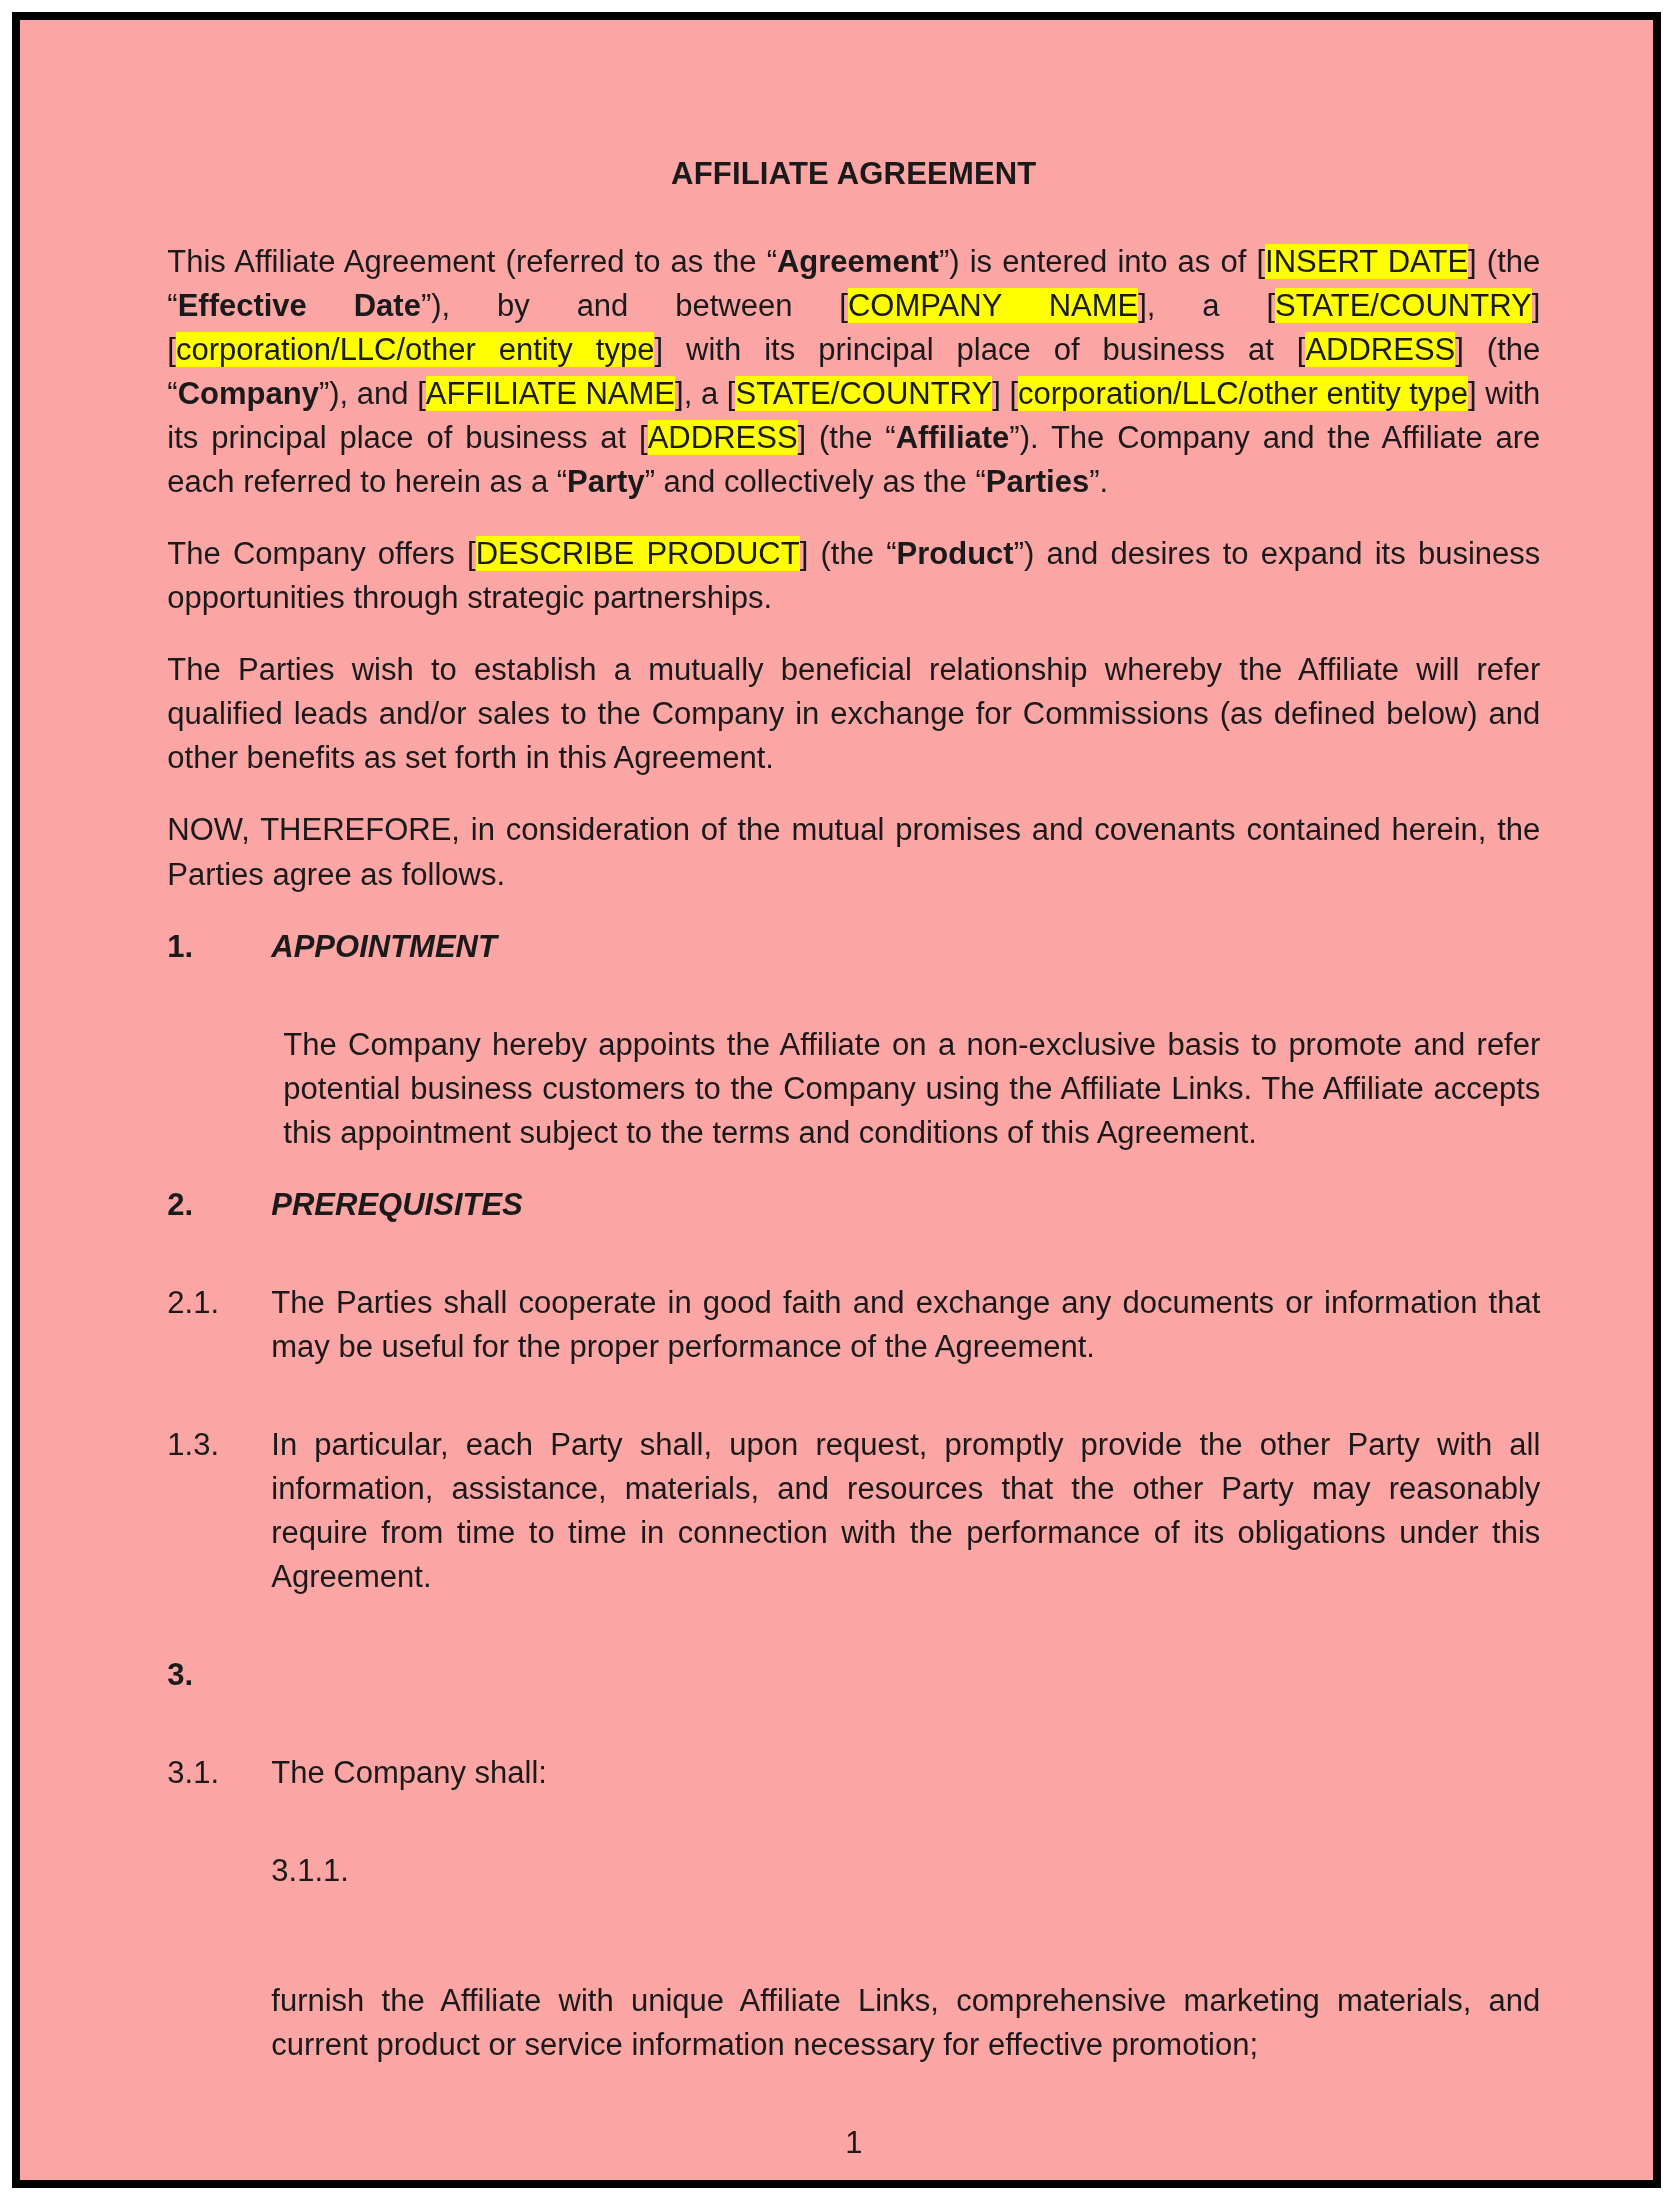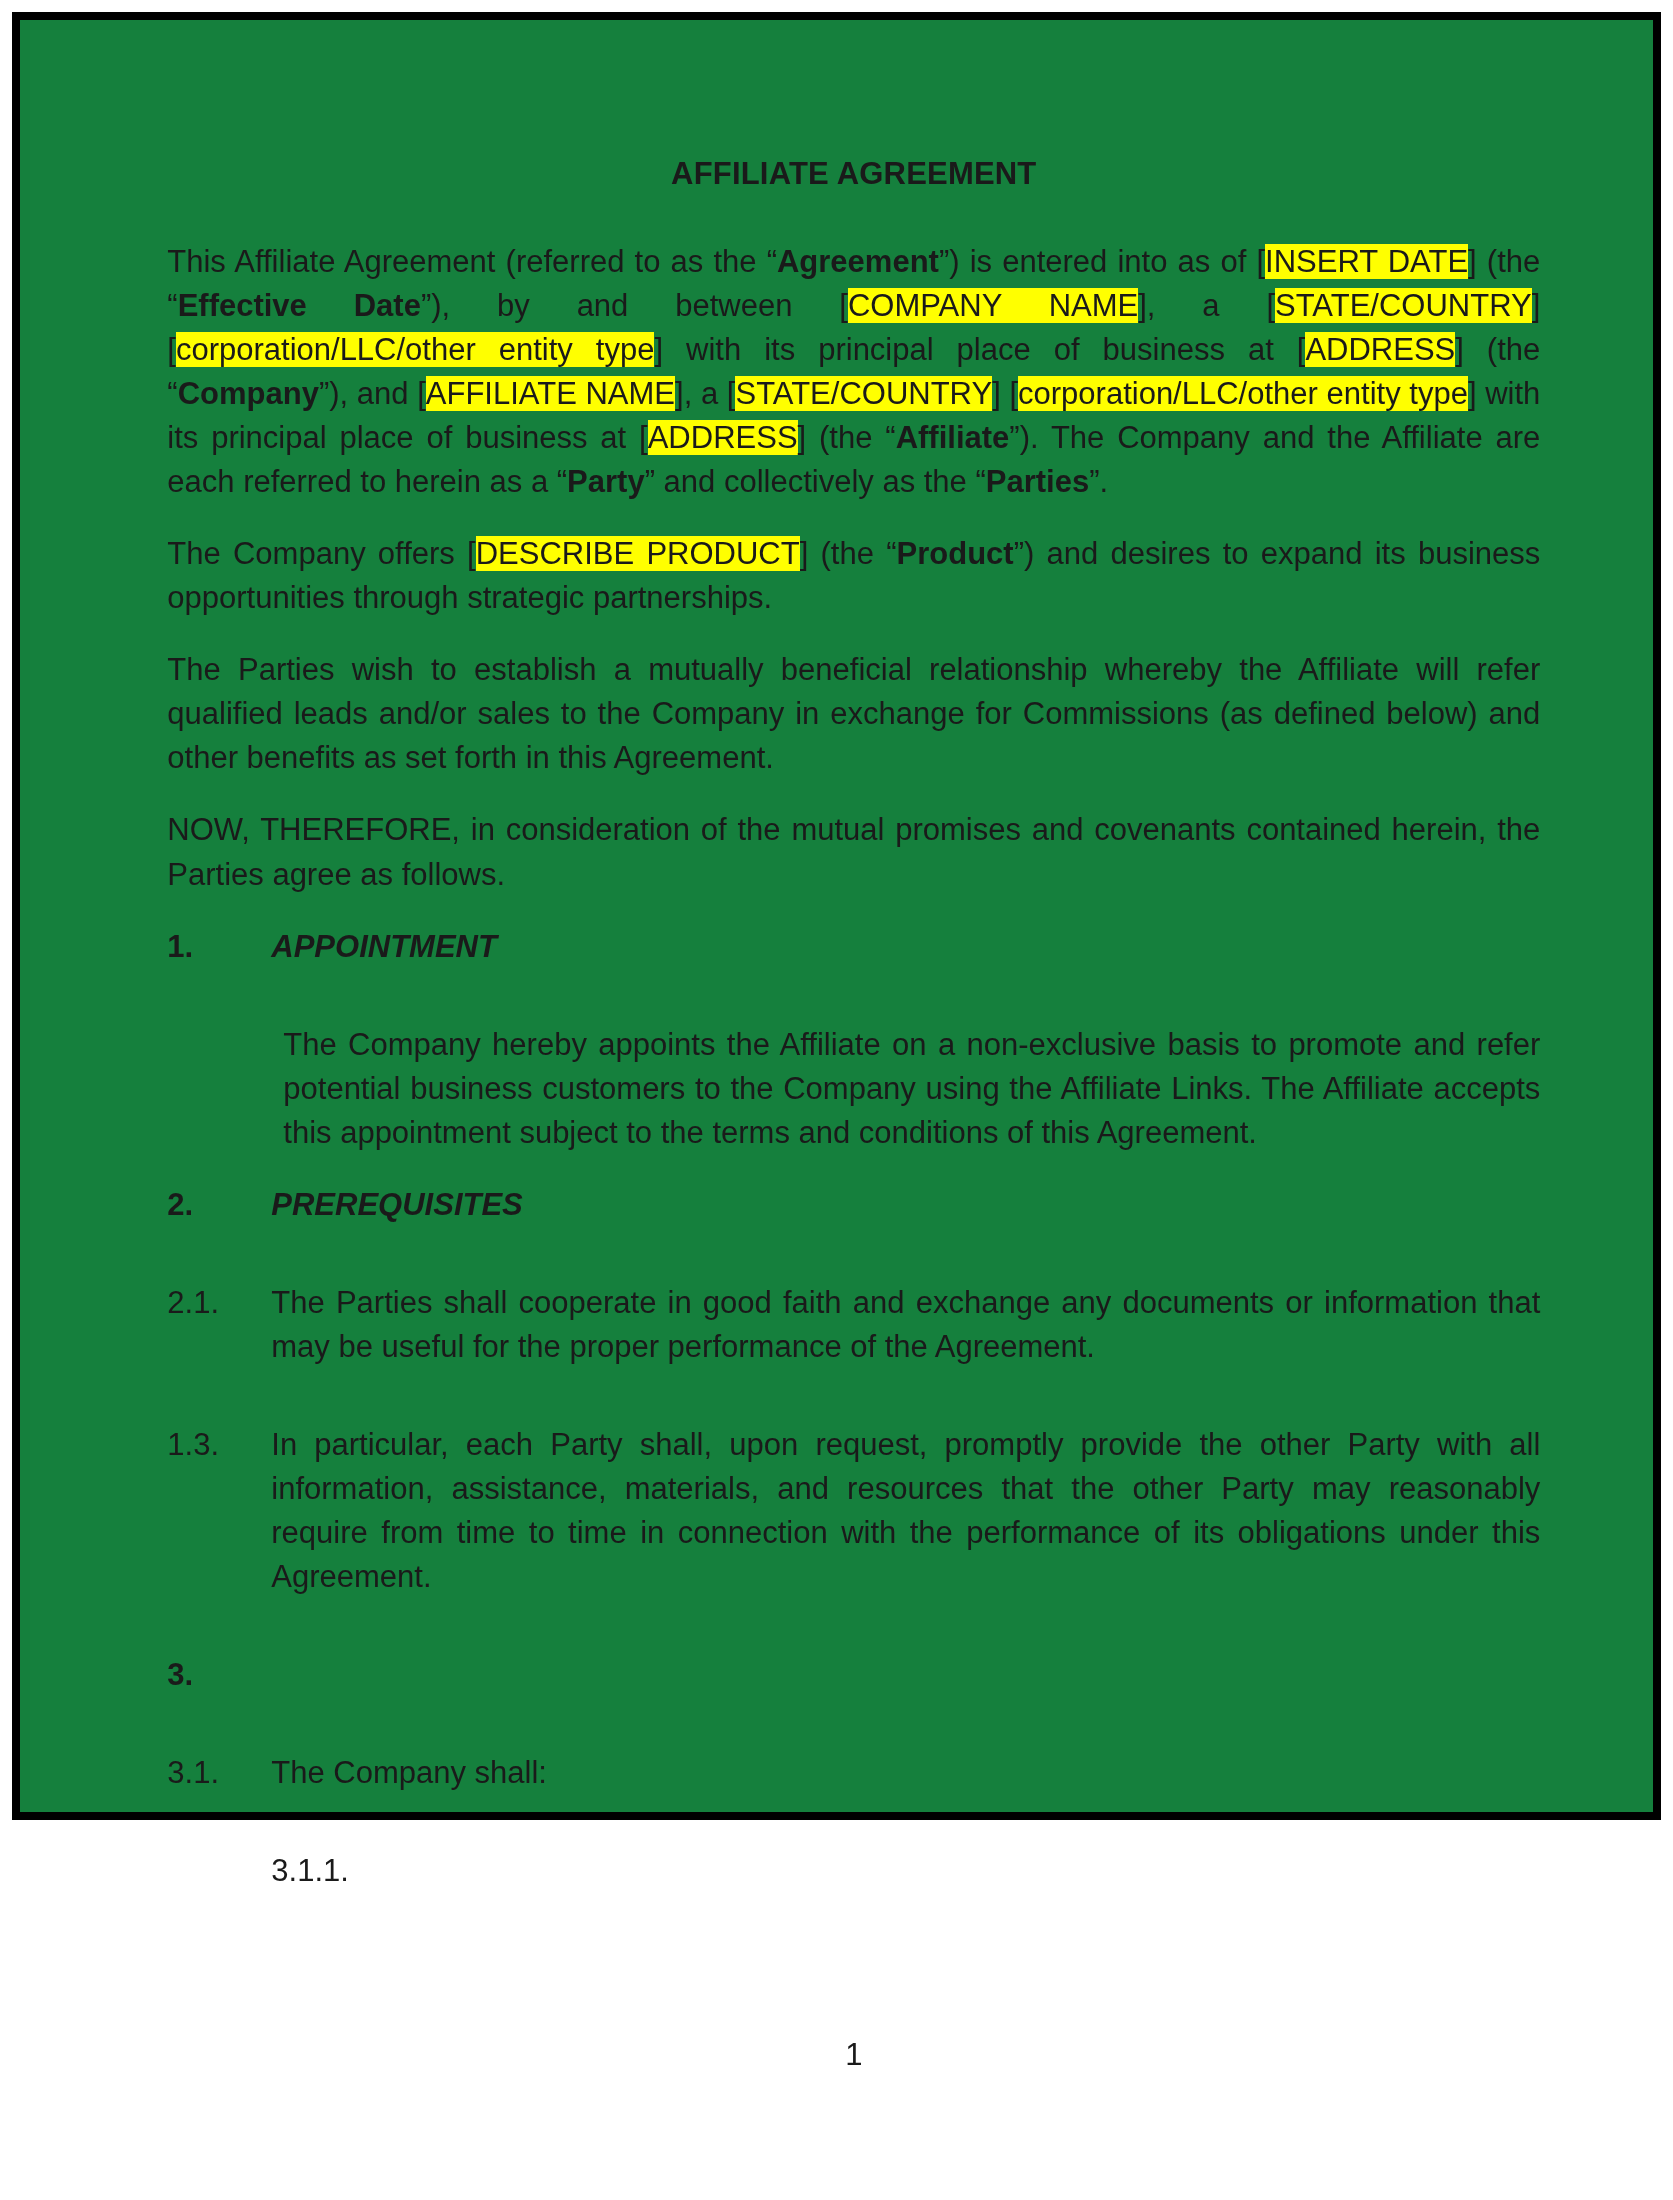--- a/index.html
+++ b/index.html
@@ -11,23 +11,23 @@
   .canvas {
     width: 1674px;
     height: 2201px;
     box-sizing: border-box;
     padding: 12.3px;
     background: #ffffff;
   }
   .page {
     box-sizing: border-box;
     width: 1649px;
-    height: 1808px;
+    height: 2176px;
     border: 8px solid #000000;
-    background: #15803d;
+    background: #fca5a5;
     padding: 132px 113px 70px 147px;
     display: flex;
     flex-direction: column;
     color: var(--ink, #1a1a1a);
     font-size: 31px;
     line-height: 1.42;
   }
   .doc-title {
     margin: 0 0 44px 0;
     font-size: 31px;
@@ -102,20 +102,21 @@
         </div>
         <div class="row heading">
           <span class="num">3.</span>
         </div>
         <div class="row">
           <span class="num">3.1.</span>
           <span class="content"><span>The Company shall:</span></span>
         </div>
         <div class="row lvl2">
           <span class="num">3.1.1.</span>
+          <span class="content"><span>furnish the Affiliate with unique Affiliate Links, comprehensive marketing materials, and current product or service information necessary for effective promotion;</span></span>
         </div>
       </main>
     <div class="page-footer">
       <span>1</span>
     </div>
   </div>
 </div>
 
 
 </body></html>

